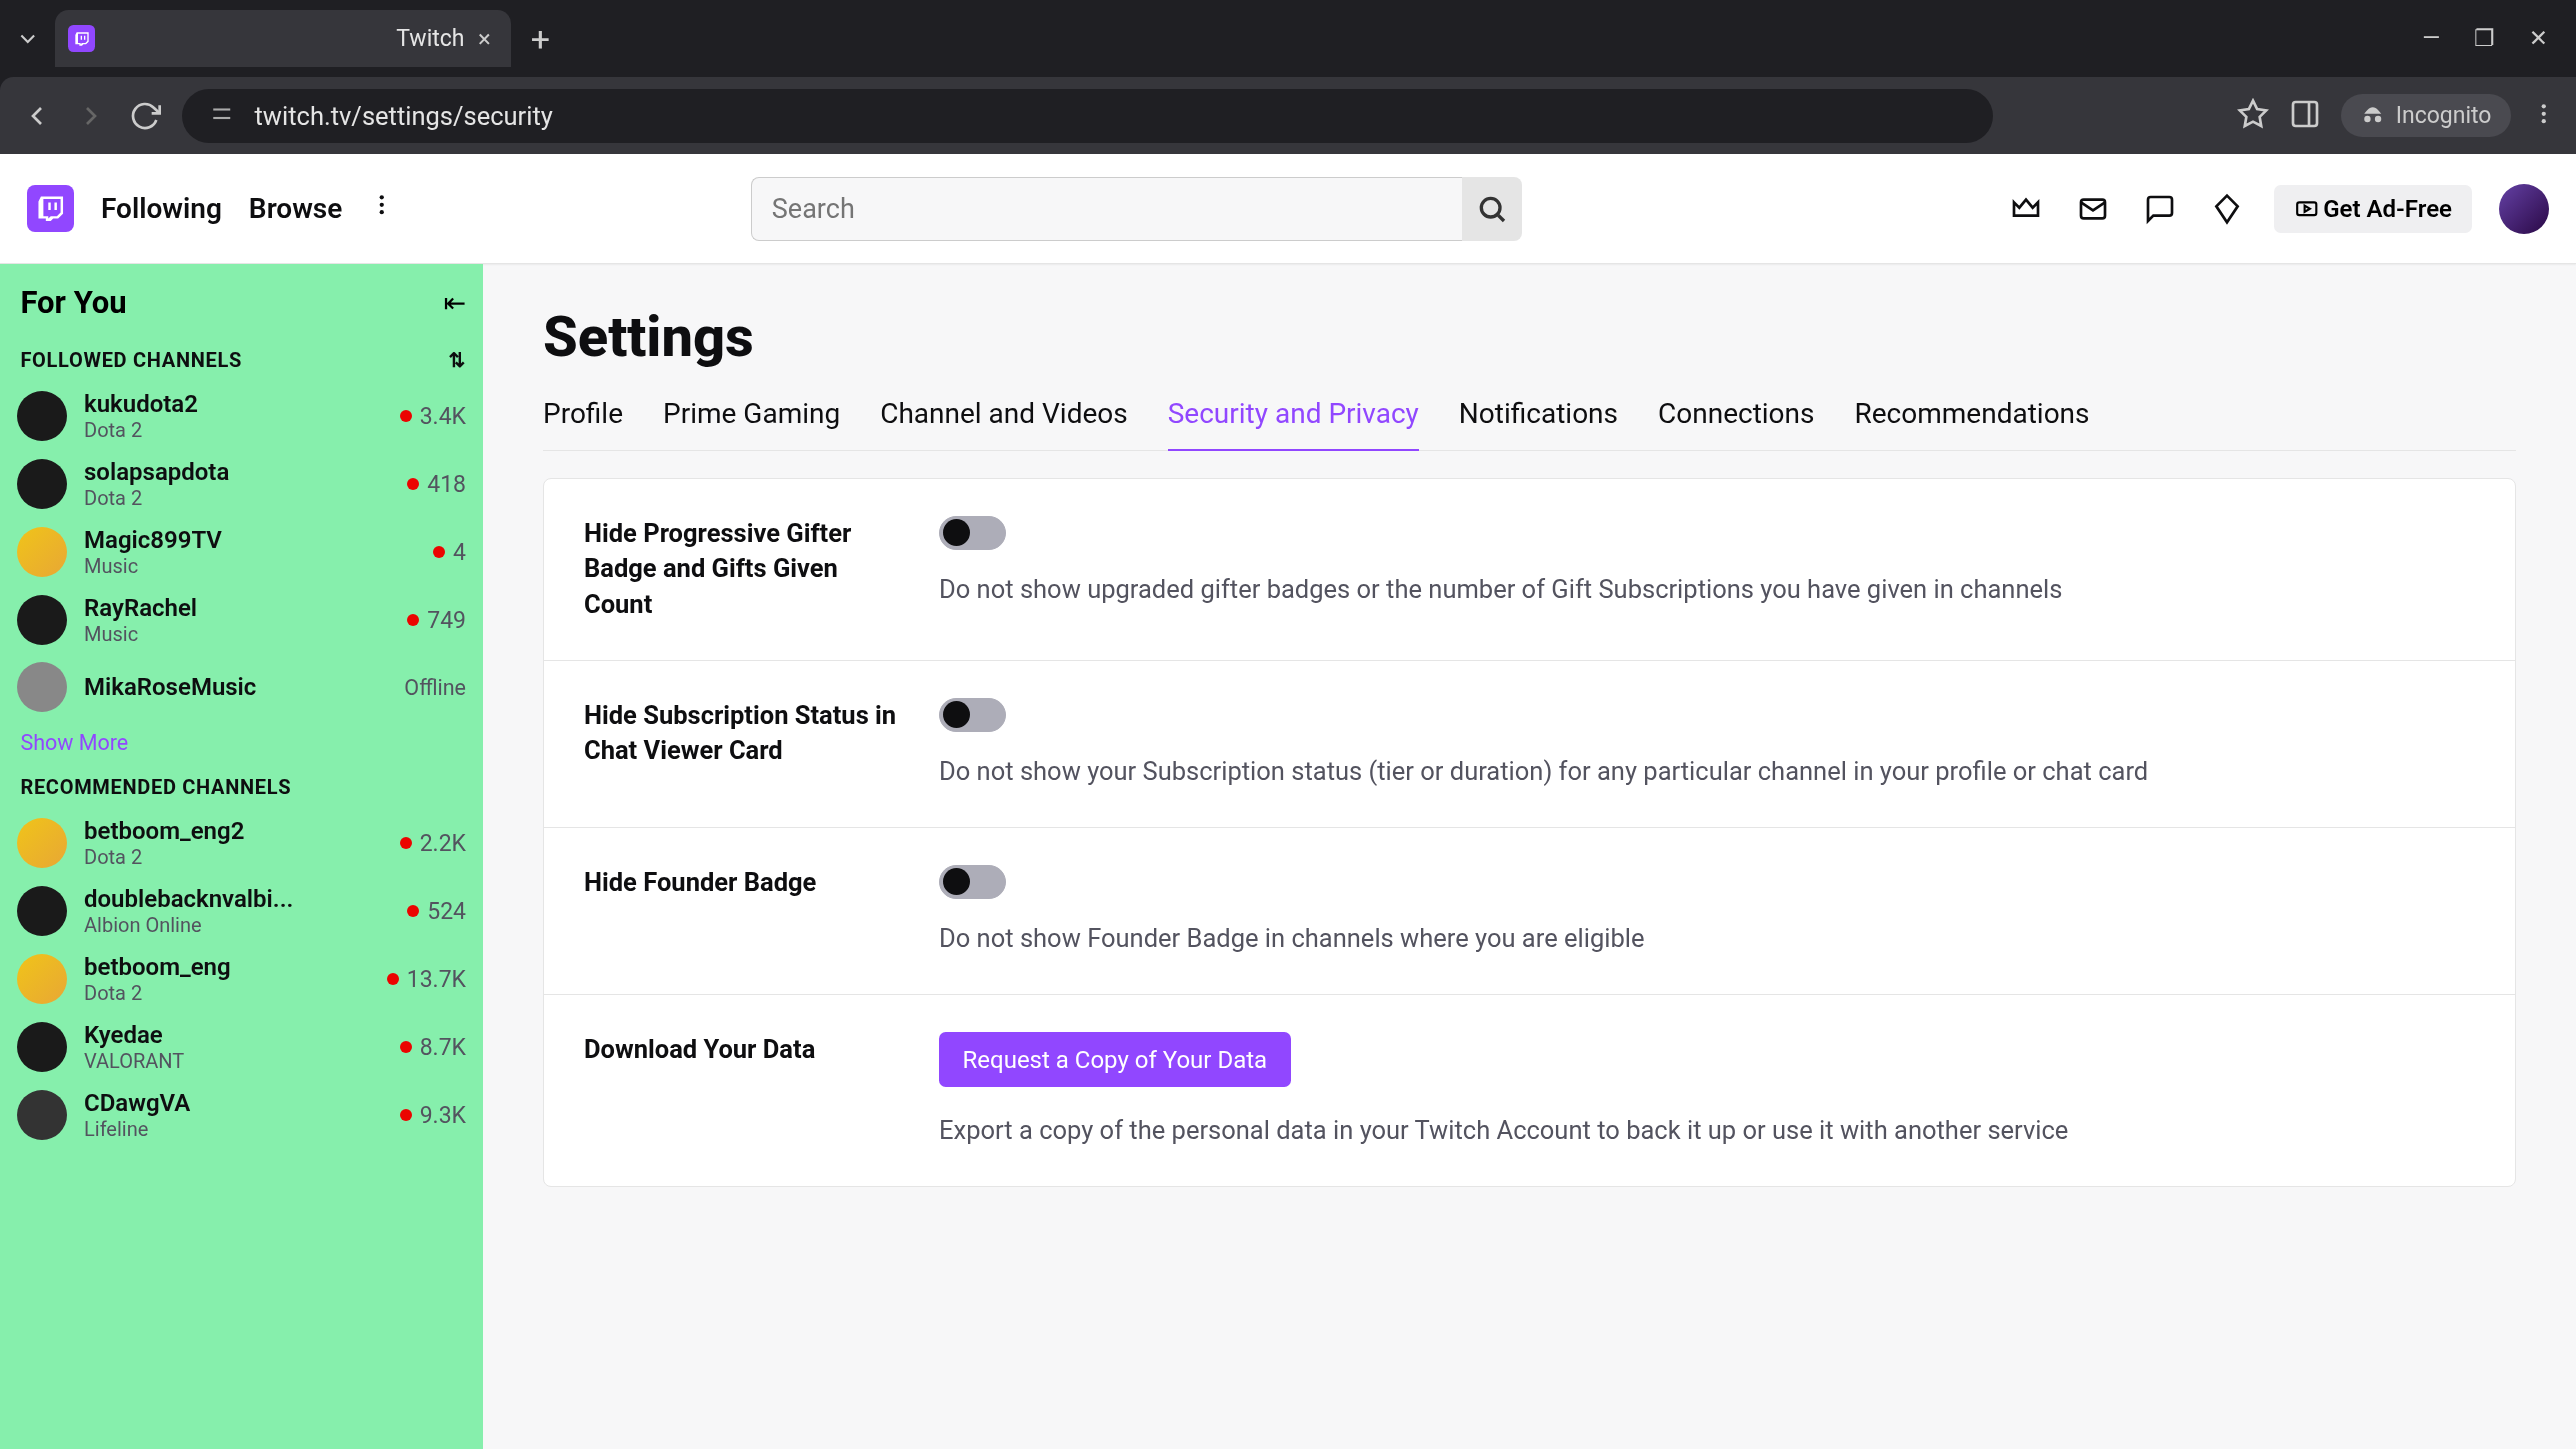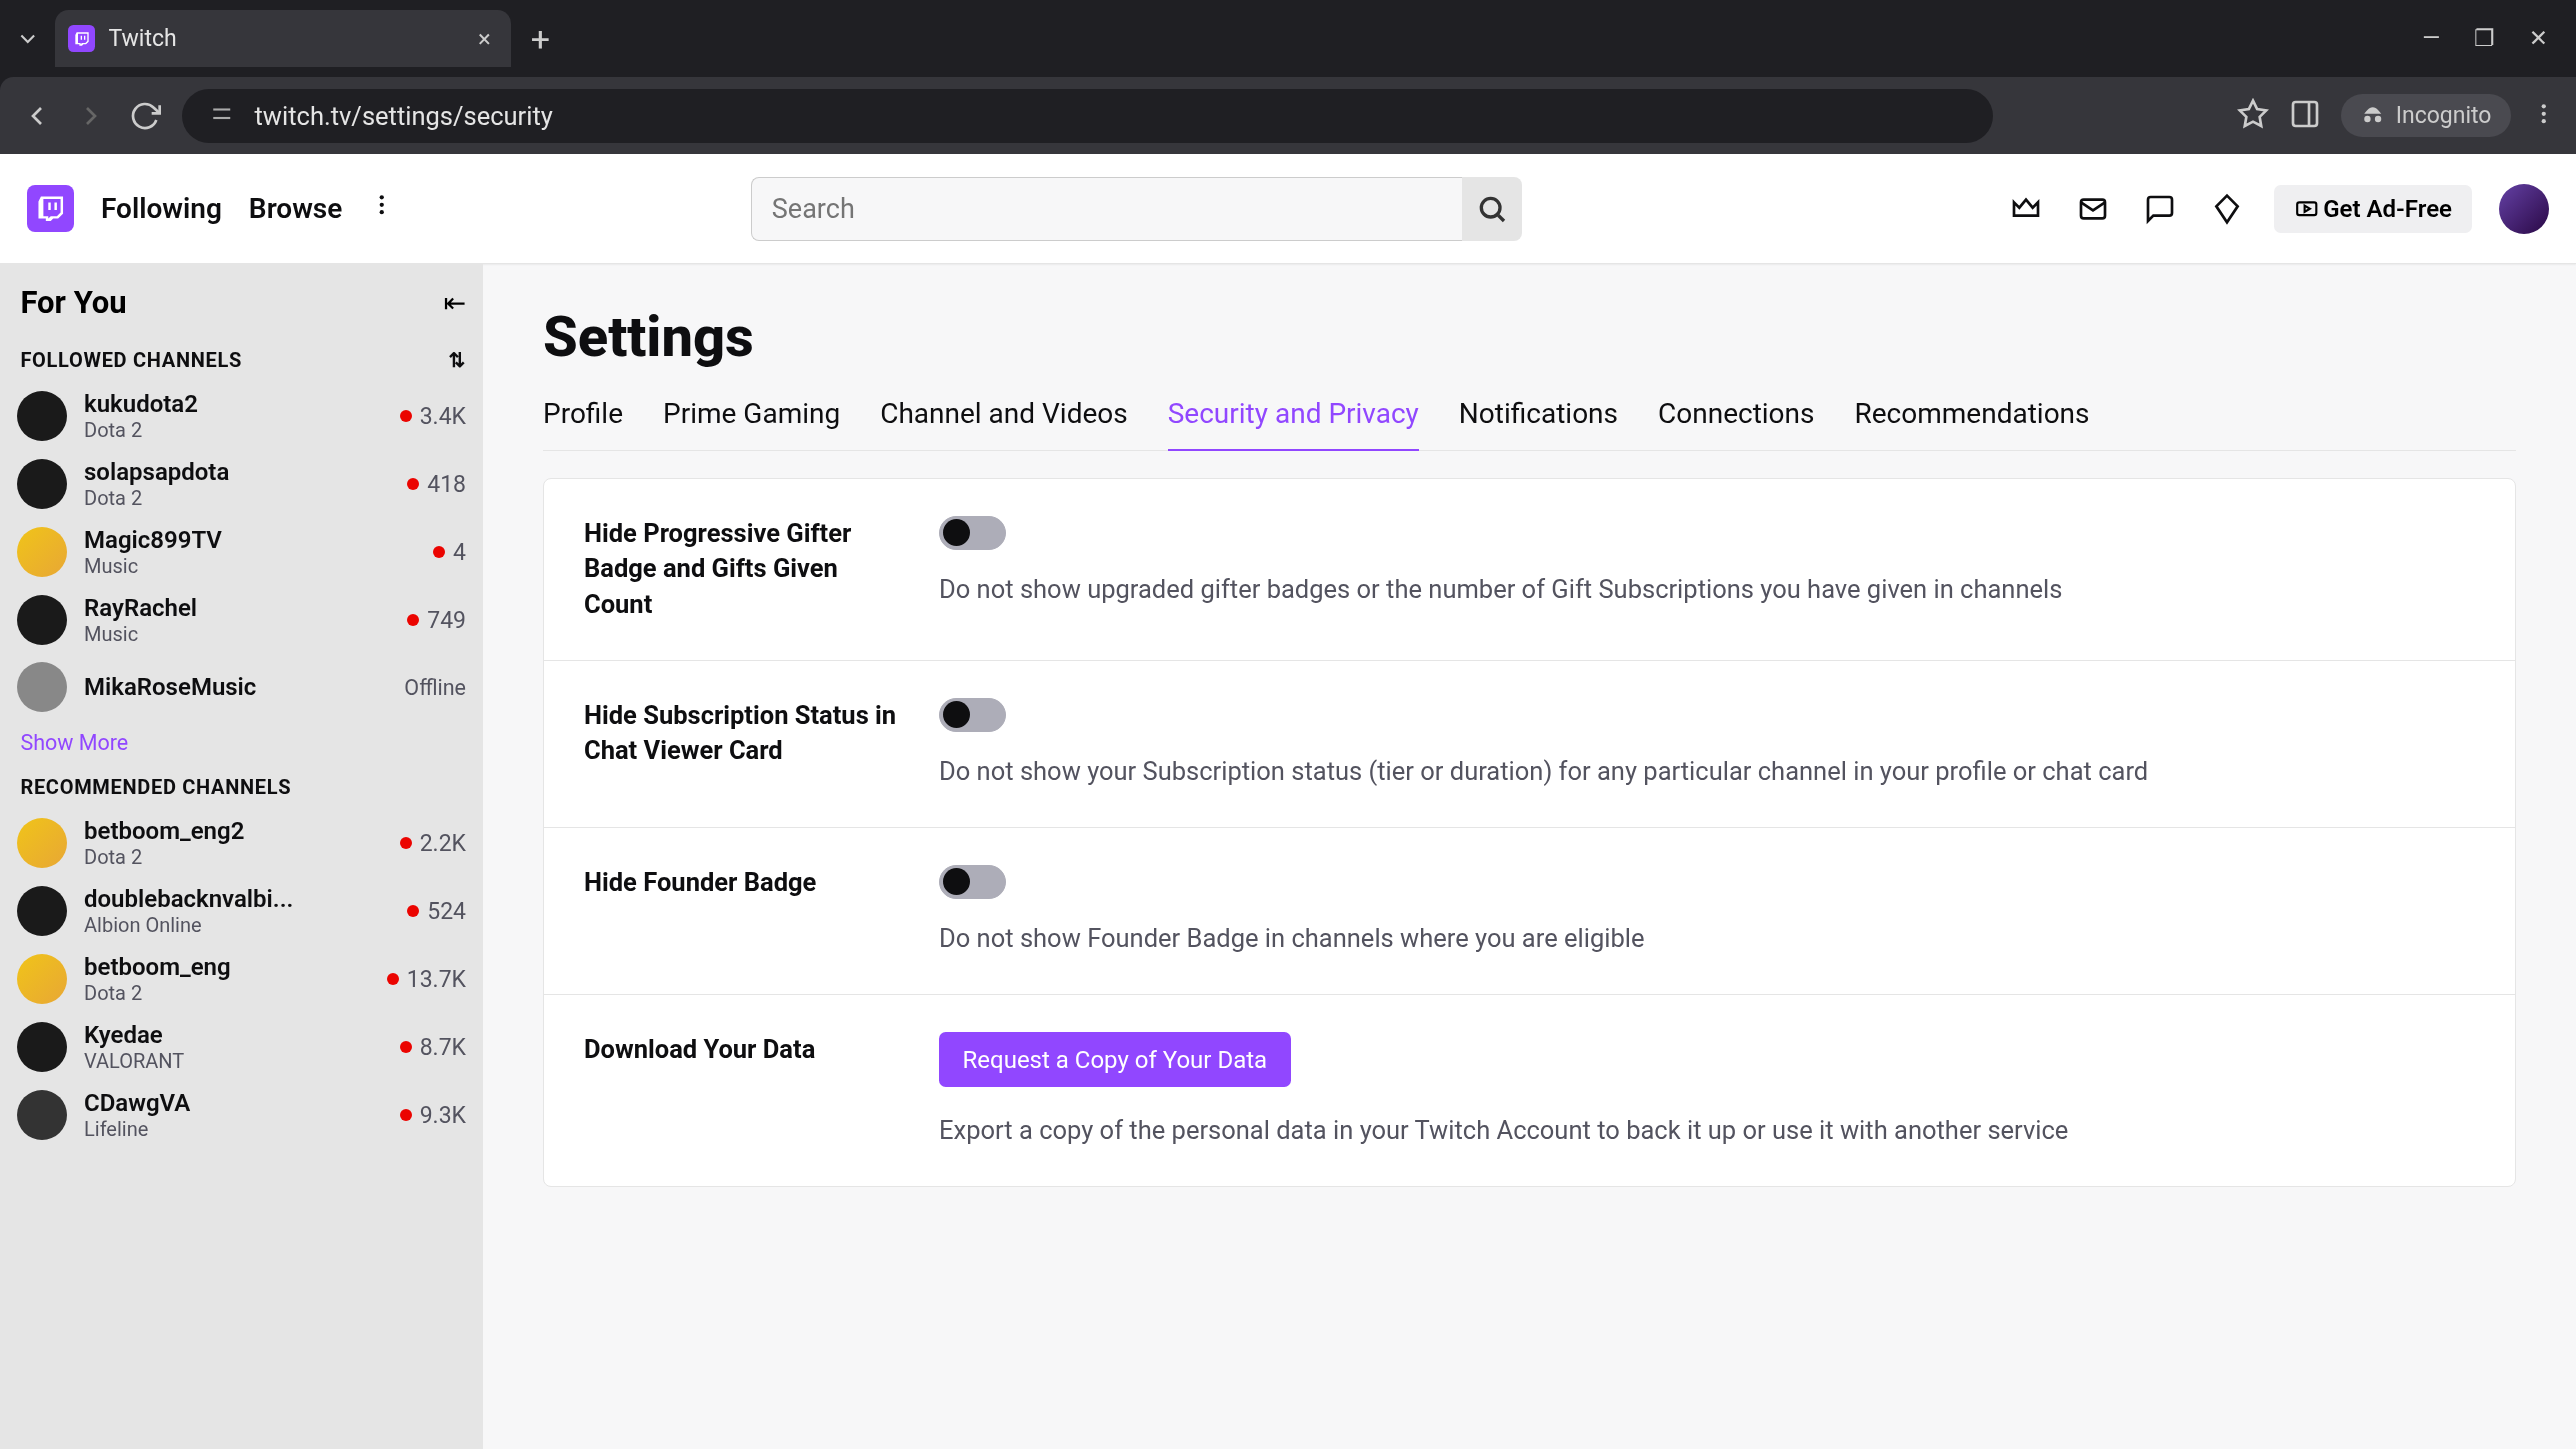--- a/index.html
+++ b/index.html
@@ -1,19 +1,19 @@
 <!DOCTYPE html>
 <html style="font-size:10.7px"><head>
 <meta charset="utf-8">
 <style>
 * { margin: 0; padding: 0; box-sizing: border-box; font-family: -apple-system, BlinkMacSystemFont, "Segoe UI", Roboto, Helvetica, Arial, sans-serif; }
 body { width: 2576px; height: 1449px; overflow: hidden; background: #1f1f23; }
 
 
-.browser-chrome { background: #1f1f23; }
+.browser-chrome { background: #1f1f23; text-align: right; }
 .tab-strip { height: 77px; display: flex; align-items: center; padding: 0 8px; }
 .tab-dropdown { width: 40px; height: 40px; display:flex; align-items:center; justify-content:center; color:#ccc; }
 .tab { display: flex; align-items: center; background: #36363b; border-radius: 13.4px 13.4px 0 0; padding: 0 20px 0 13.4px; height: 57px; width: 456px; margin-left: 6.7px; gap: 13.4px; }
 .tab-favicon { width: 27px; height: 27px; background:#9147ff; border-radius:5.4px; display:flex; align-items:center; justify-content:center; }
 .tab-title { color: #e5e5e5; font-size: 23px; flex: 1; }
 .tab-close { color:#ccc; font-size:24px; }
 .new-tab { color:#ccc; font-size:34px; margin-left:20px; }
 .win-controls { margin-left:auto; display:flex; gap:34px; color:#ccc; font-size:23px; padding-right:20px;}
 .addr-bar { height: 77px; background:#36363b; display:flex; align-items:center; padding:0 20px; gap:20px; border-top-left-radius:13.4px; }
 .nav-btn { width:34px; height:34px; display:flex; align-items:center; justify-content:center; color:#ccc; }
@@ -36,21 +36,21 @@
 .search-wrap { display:flex; align-items:center; }
 .search-input { width:711px; height:64px; border:1.3px solid #ccc; border-right:none; border-radius:8px 0 0 8px; background:#f7f7f8; padding:0 20px; font-size:27px; color:#555; }
 .search-btn { width:60px; height:64px; background:#e5e5e5; border:none; border-radius:0 8px 8px 0; display:flex; align-items:center; justify-content:center; }
 .nav-right { margin-left:auto; display:flex; align-items:center; gap:27px; }
 .icon-btn { width:40px; height:40px; display:flex; align-items:center; justify-content:center; color:#0e0e10; }
 .adfree-btn { display:flex; align-items:center; gap:4px; background:#efeff1; padding:10px 20px; border-radius:6.7px; font-size:24px; font-weight:600; }
 .avatar { width:50px; height:50px; border-radius:50%; background:linear-gradient(135deg,#6441a5,#2a0845); }
 
 
 .body-row { flex:1; display:flex; overflow:hidden; }
-.sidebar { width:483px; background:#e5e5e5; padding:20px 0 20px 17px; overflow-y:auto; }
+.sidebar { width:483px; background:#86efac; padding:20px 0 20px 17px; overflow-y:auto; }
 .side-head { display:flex; align-items:center; justify-content:space-between; padding:0 17px 17px 3.4px; }
 .side-head h2 { font-size:31px; font-weight:700; }
 .collapse-icon { font-size:27px; }
 .side-section { font-size:20px; font-weight:700; letter-spacing:0.7px; color:#0e0e10; padding:10px 17px 10px 3.4px; display:flex; justify-content:space-between; align-items:center;text-align:right;}
 .chan { display:flex; align-items:center; padding:8px 17px 8px 0; gap:17px; }
 .chan-av { width:50px; height:50px; border-radius:50%; background:#555; flex-shrink:0; }
 .chan-av.yellow { background:linear-gradient(135deg,#f0c419,#e8a735); }
 .chan-av.dark { background:#1a1a1a; }
 .chan-av.gray { background:#888; }
 .chan-av.cd { background:#333; }

